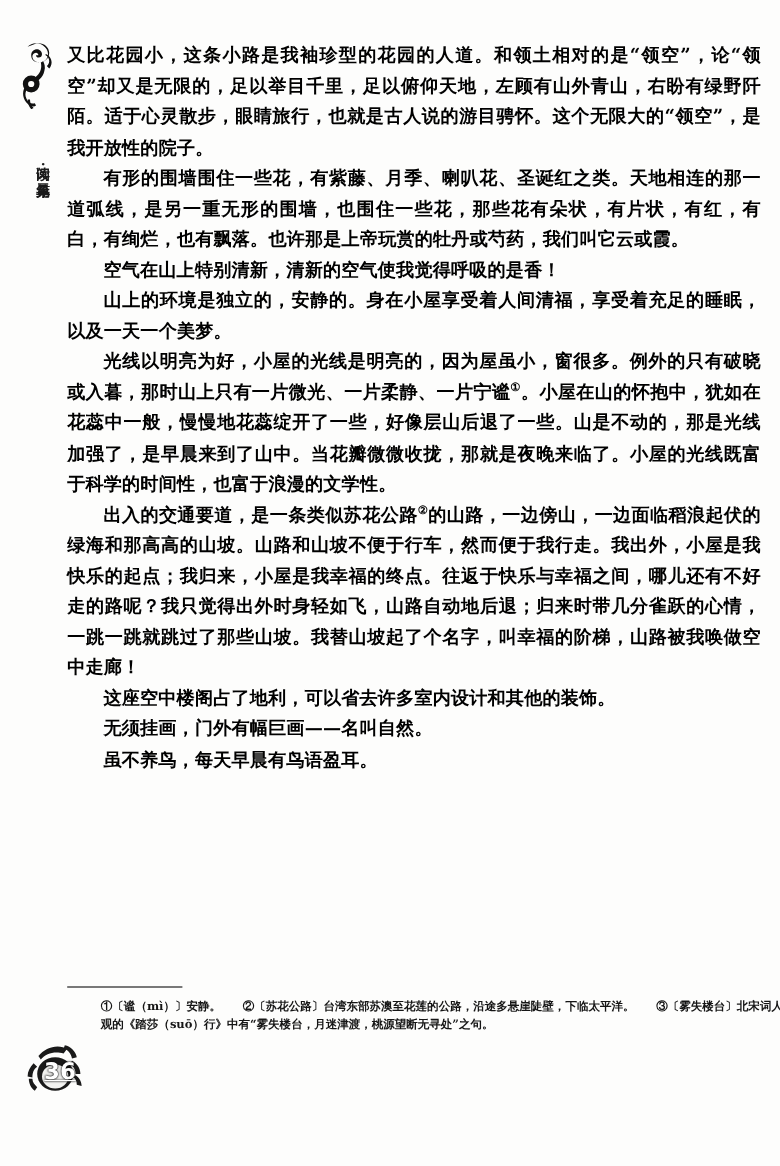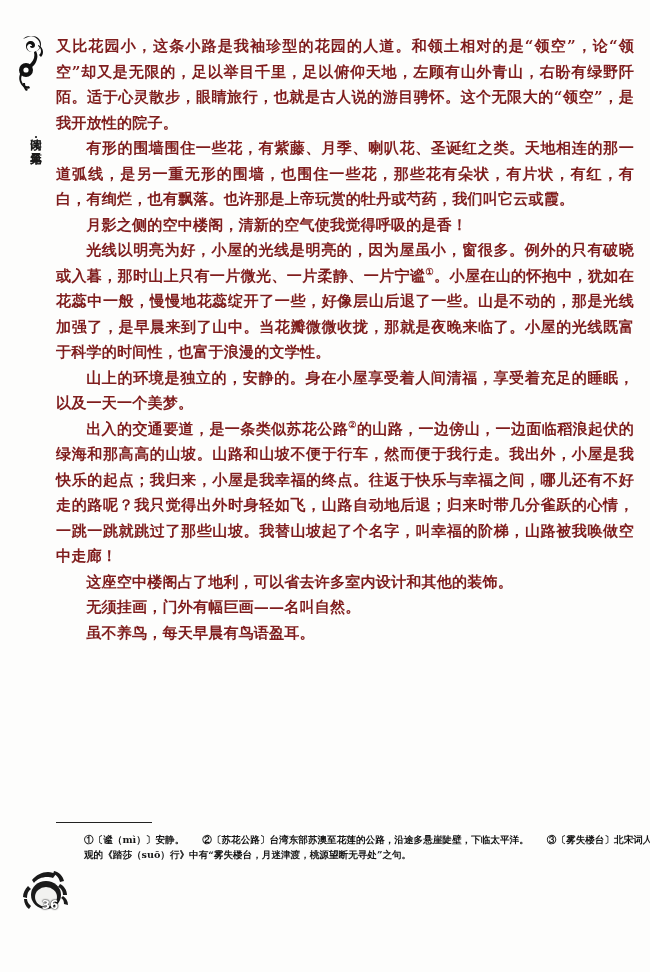--- a/index.html
+++ b/index.html
@@ -63,54 +63,55 @@
     position: absolute;
     left: 16px;
     bottom: 58px;
     width: 62px;
     height: 46px;
   }
   .folio svg { display: block; }
   .folio-number {
     position: absolute;
     left: 0;
-    top: 12px;
+    top: 0;
     width: 62px;
     height: 46px;
     display: flex;
     align-items: center;
     justify-content: center;
     font-family: "DejaVu Sans", "Liberation Sans", sans-serif;
-    font-size: 12px;
+    font-size: 19px;
     font-weight: 700;
     color: #ffffff;
     padding-left: 6px;
     padding-top: 3px;
     box-sizing: border-box;
     text-shadow: 0 0 2px #000, 0 0 1px #000;
+    text-decoration: underline;
   }
 
   
   .text-column {
     position: absolute;
     left: 56px;
     top: 34px;
     width: 578px;
   }
 
   .para {
     font-size: 15.1px;
     line-height: 25.5px;
     text-align: justify;
     text-justify: inter-ideograph;
     margin: 0 0 0 0;
     text-indent: 2em;
     letter-spacing: 0.15px;
     font-weight: 600;
-    color: #7f1d1d;
+    color: #000000;
   }
   .para.first { text-indent: 0; }
 
   sup.fn {
     font-size: 9.5px;
     vertical-align: super;
     line-height: 0;
     font-weight: 600;
   }
 
@@ -176,23 +177,23 @@
         <ellipse cx="30" cy="29" rx="11" ry="10" fill="#f2f2f0"></ellipse>
       </svg>
       <div class="folio-number">36</div>
     </div>
 
   </div>
 
   <div class="text-column" id="text-column">
       <p class="para first"><span>又比花园小，这条小路是我袖珍型的花园的人道。和领土相对的是“领空”，论“领空”却又是无限的，足以举目千里，足以俯仰天地，左顾有山外青山，右盼有绿野阡陌。适于心灵散步，眼睛旅行，也就是古人说的游目骋怀。这个无限大的“领空”，是我开放性的院子。</span></p>
       <p class="para"><span>有形的围墙围住一些花，有紫藤、月季、喇叭花、圣诞红之类。天地相连的那一道弧线，是另一重无形的围墙，也围住一些花，那些花有朵状，有片状，有红，有白，有绚烂，也有飘落。也许那是上帝玩赏的牡丹或芍药，我们叫它云或霞。</span></p>
-      <p class="para"><span>月影之侧的空中楼阁，清新的空气使我觉得呼吸的是香！</span></p>
+      <p class="para"><span>空气在山上特别清新，清新的空气使我觉得呼吸的是香！</span></p>
+      <p class="para"><span>山上的环境是独立的，安静的。身在小屋享受着人间清福，享受着充足的睡眠，以及一天一个美梦。</span></p>
       <p class="para"><span>光线以明亮为好，小屋的光线是明亮的，因为屋虽小，窗很多。例外的只有破晓或入暮，那时山上只有一片微光、一片柔静、一片宁谧</span><sup class="fn">①</sup><span>。小屋在山的怀抱中，犹如在花蕊中一般，慢慢地花蕊绽开了一些，好像层山后退了一些。山是不动的，那是光线加强了，是早晨来到了山中。当花瓣微微收拢，那就是夜晚来临了。小屋的光线既富于科学的时间性，也富于浪漫的文学性。</span></p>
-      <p class="para"><span>山上的环境是独立的，安静的。身在小屋享受着人间清福，享受着充足的睡眠，以及一天一个美梦。</span></p>
       <p class="para"><span>出入的交通要道，是一条类似苏花公路</span><sup class="fn">②</sup><span>的山路，一边傍山，一边面临稻浪起伏的绿海和那高高的山坡。山路和山坡不便于行车，然而便于我行走。我出外，小屋是我快乐的起点；我归来，小屋是我幸福的终点。往返于快乐与幸福之间，哪儿还有不好走的路呢？我只觉得出外时身轻如飞，山路自动地后退；归来时带几分雀跃的心情，一跳一跳就跳过了那些山坡。我替山坡起了个名字，叫幸福的阶梯，山路被我唤做空中走廊！</span></p>
       <p class="para"><span>这座空中楼阁占了地利，可以省去许多室内设计和其他的装饰。</span></p>
       <p class="para"><span>无须挂画，门外有幅巨画——名叫自然。</span></p>
       <p class="para"><span>虽不养鸟，每天早晨有鸟语盈耳。</span></p>
     </div>
 
   <div class="footnote-rule"></div>
 
   <div class="footnotes" id="footnote-list"><span class="fn-item"><span>①</span><span>〔谧（mì）〕安静。</span></span><span class="fn-gap"></span><span class="fn-item"><span>②</span><span>〔苏花公路〕台湾东部苏澳至花莲的公路，沿途多悬崖陡壁，下临太平洋。</span></span><span class="fn-gap"></span><span class="fn-item"><span>③</span><span>〔雾失楼台〕北宋词人秦观的《踏莎（suō）行》中有“雾失楼台，月迷津渡，桃源望断无寻处”之句。</span></span></div>
 

